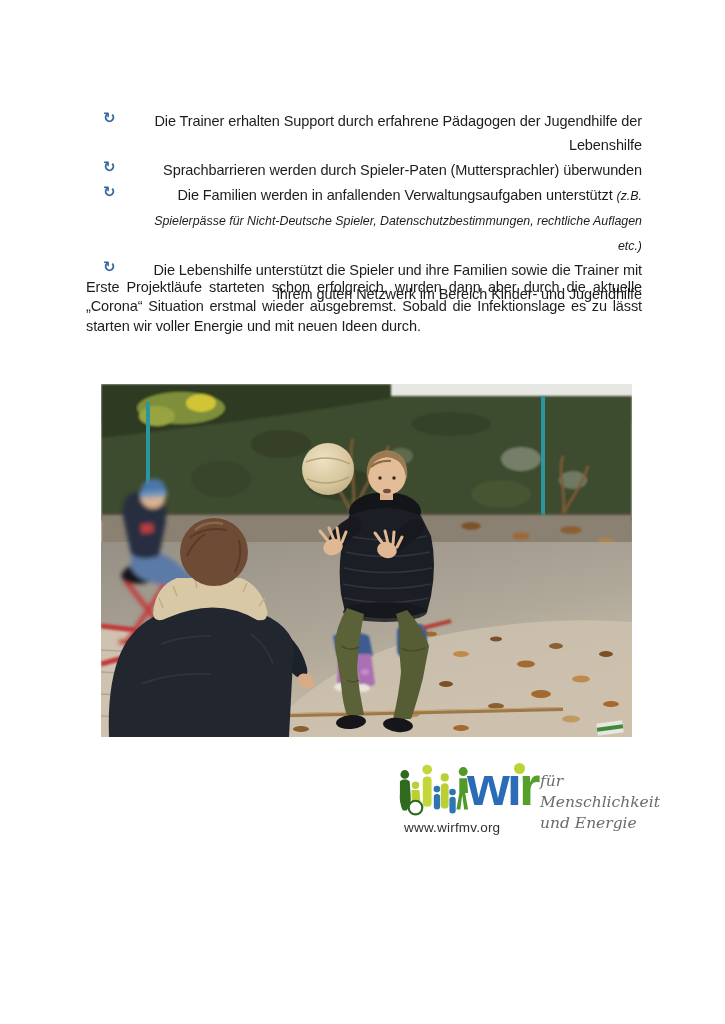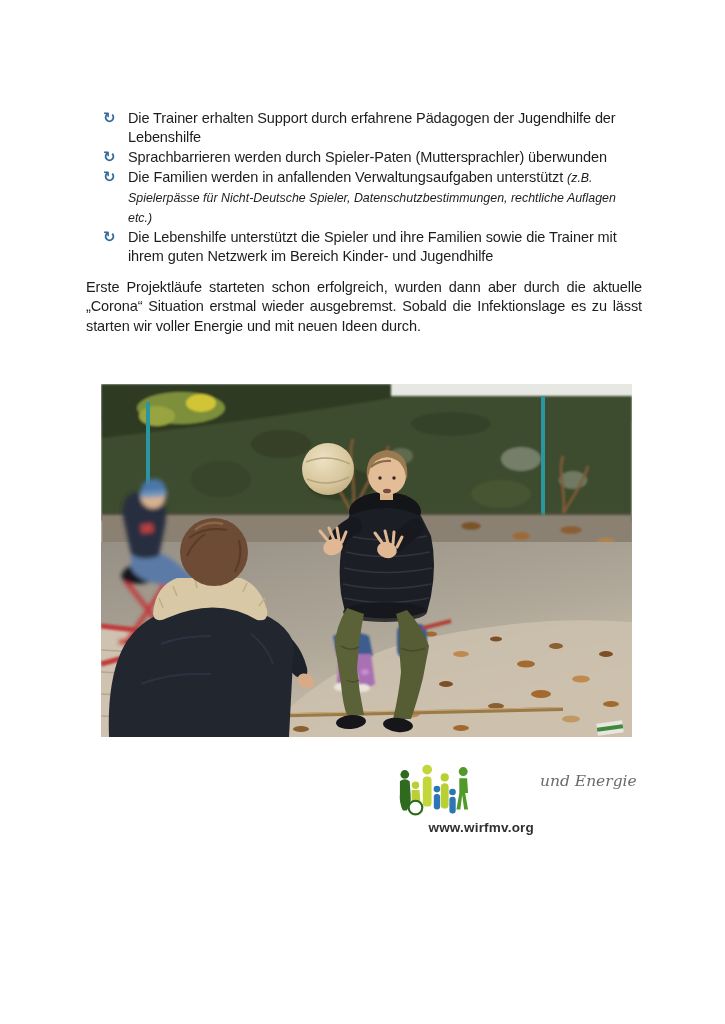--- a/index.html
+++ b/index.html
@@ -7,21 +7,21 @@
     position:relative; width:725px; height:1024px; background:#ffffff;
     font-family:"Liberation Sans", sans-serif; color:#1d1d1d; overflow:hidden;
   }
   
   .bullet-list { position:absolute; left:103px; top:109px; width:539px; }
   .bullet-item { display:grid; grid-template-columns:25px 1fr; }
   .bullet-icon {
     color:#36699c; font-weight:bold; font-size:15px; line-height:19px;
     font-family:"DejaVu Sans", sans-serif;
   }
-  .bullet-text { font-size:14.5px; line-height:19px; letter-spacing:-0.1px; }
+  .bullet-text { font-size:14.5px; line-height:24px; letter-spacing:-0.1px;text-align:right; }
   .bullet-note { font-style:italic; font-size:12.4px; letter-spacing:0; }
   
   .paragraph {
     position:absolute; left:86px; top:263px; width:556px;
     font-size:14.5px; line-height:19.5px; text-align:justify; letter-spacing:-0.1px;
   }
   
   .photo { position:absolute; left:101px; top:384px; width:531px; height:353px; }
   .photo svg { display:block; width:531px; height:353px; }
   
@@ -36,22 +36,22 @@
   .wm-i::after {
     content:''; position:absolute; width:11px; height:11px; border-radius:50%;
     background:#bcd431; top:5px; right:-6px;
   }
   .logo-tagline {
     position:absolute; left:540px; top:771px; width:140px;
     font-family:"DejaVu Serif", serif; font-style:italic;
     font-size:15.5px; line-height:21px; color:#6b6b6b;
   }
   .logo-website {
-    position:absolute; left:404px; top:820px; width:130px; text-align:right;
-    font-size:13.5px; color:#303030; letter-spacing:0.2px;font-weight:bold;
+    position:absolute; left:404px; top:820px; width:130px; text-align:left;
+    font-size:13.5px; color:#303030; letter-spacing:0.2px;
   }
 </style>
 </head>
 <body>
 
 <div class="page">
 
   <div class="bullet-list">
     <div class="bullet-item">
       <span class="bullet-icon">↻</span>
@@ -332,20 +332,24 @@
         <circle cx="57" cy="31" r="3.4"></circle>
         <rect x="53.8" y="36" width="6.5" height="17" rx="3"></rect>
       </g>
       <g fill="#4f9a28">
         <circle cx="68" cy="10" r="4.6"></circle>
         <path d="M64,17 L72,17 L73,32 L70,32 L73,49 L69,49 L67,34 L65,49 L61,49 L64,32 Z"></path>
       </g>
     </svg>
   </div>
 
+  <div class="logo-wordmark">
+    <span class="wm-w">w</span><span class="wm-i">ı</span><span class="wm-r">r</span>
+  </div>
 
   <div class="logo-tagline">
+    <div>für Menschlichkeit</div>
     <div>und Energie</div>
   </div>
 
   <div class="logo-website">www.wirfmv.org</div>
 
 </div>
 
 </body></html>

